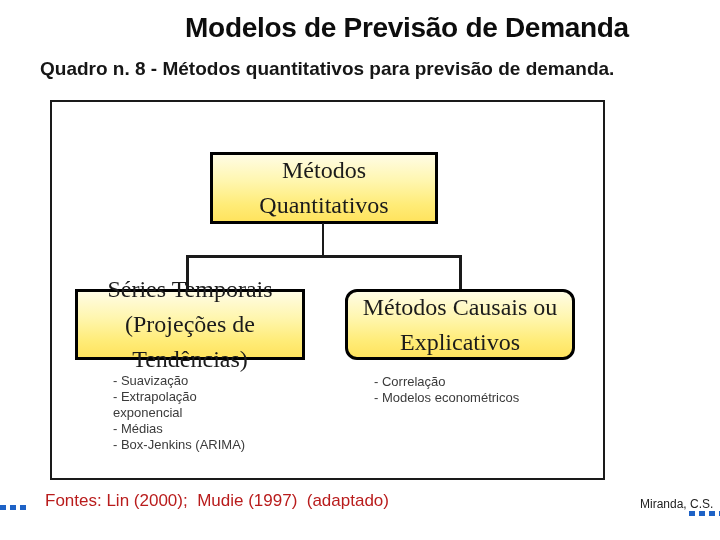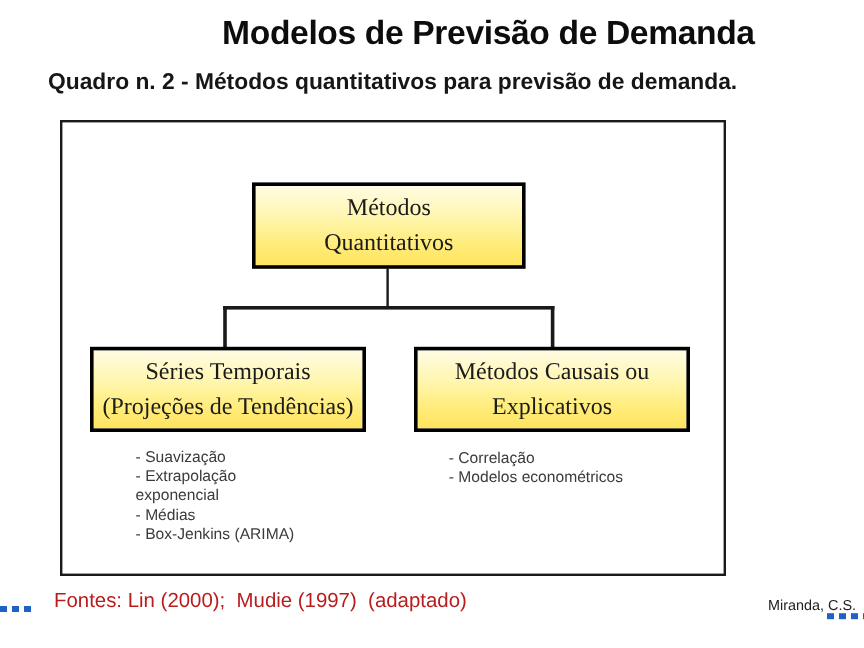--- a/index.html
+++ b/index.html
@@ -15,26 +15,26 @@
     position:absolute;top:58px;left:40px;font-size:19px;font-weight:bold;color:#161616;
   }
   .frame{
     position:absolute;left:50px;top:100px;width:555px;height:380px;
     border:2px solid #1a1a1a;box-sizing:border-box;background:#ffffff;
   }
   .node{
     position:absolute;box-sizing:border-box;border:3px solid #000;
     background:linear-gradient(to bottom,#fffce4 0%,#fff6ae 40%,#ffec78 75%,#ffe35e 100%);
     display:flex;flex-direction:column;align-items:center;justify-content:center;
-    font-family:"Liberation Serif",serif;font-size:20px;color:#1b1b1b;
+    font-family:"Liberation Serif",serif;font-size:24px;color:#1b1b1b;
     line-height:1.45;text-align:center;
   }
   .node-root{left:210px;top:152px;width:228px;height:72px;}
   .node-left{left:75px;top:289px;width:230px;height:71px;}
-  .node-right{left:345px;top:289px;width:230px;height:71px;}
+  .node-right{left:345px;top:289px;width:230px;height:71px;border-radius:12px;}
   .conn{position:absolute;background:#1a1a1a;}
   .conn-stem{left:322px;top:223px;width:2px;height:34px;}
   .conn-hbar{left:186px;top:255px;width:276px;height:3px;}
   .conn-drop-left{left:186px;top:255px;width:3px;height:36px;}
   .conn-drop-right{left:459px;top:255px;width:3px;height:36px;}
   .bullets{
     position:absolute;font-size:13px;line-height:16px;color:#3b3b3b;
   }
   .bullets-left{left:113px;top:373px;}
   .bullets-right{left:374px;top:374px;}
@@ -51,21 +51,21 @@
   .dash-bl{left:0;top:505px;width:26px;}
   .dash-br{left:689px;top:511px;width:31px;}
 </style>
 </head>
 <body>
 
 <div class="slide">
 
   <h1 class="title">Modelos de Previsão de Demanda</h1>
 
-  <div class="caption">Quadro n. 2 - Métodos quantitativos para previsão de demanda.</div>
+  <div class="caption">Quadro n. 8 - Métodos quantitativos para previsão de demanda.</div>
 
   <div class="frame"></div>
 
   <div class="node node-root">
     <span>Métodos</span>
     <span>Quantitativos</span>
   </div>
 
   <div class="conn conn-stem"></div>
   <div class="conn conn-hbar"></div>

